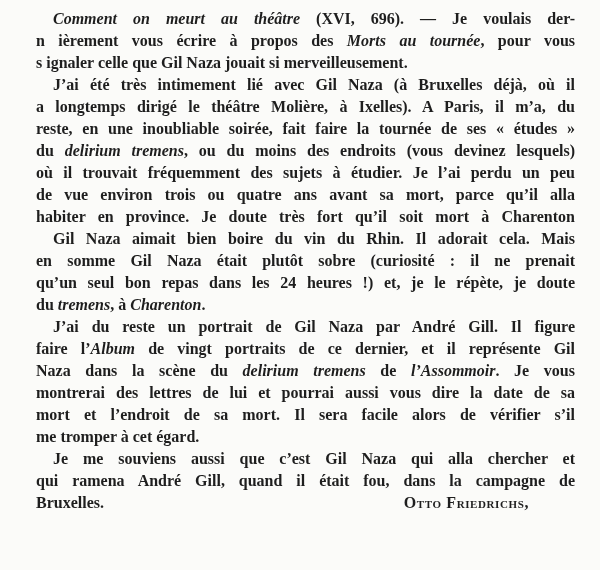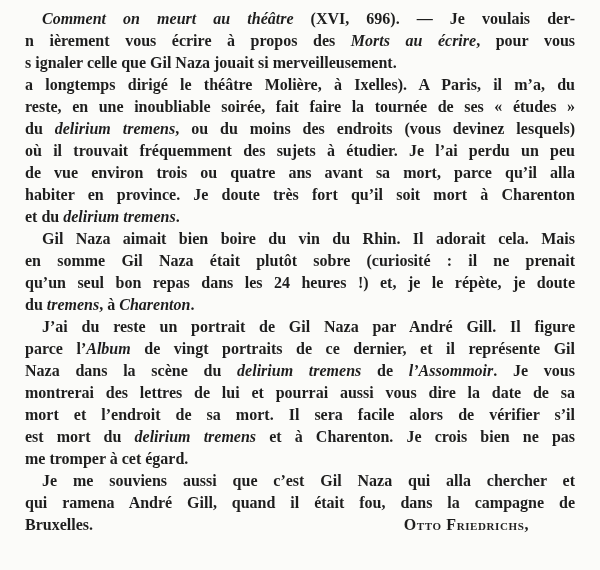--- a/index.html
+++ b/index.html
@@ -4,21 +4,21 @@
 <style>
   html, body {
     margin: 0;
     padding: 0;
     background: #fbfbf9;
   }
   .page {
     box-sizing: border-box;
     width: 600px;
     height: 570px;
-    padding: 8px 25px 0 25px;
+    padding: 8px 25px 0 36px;
     background: #fbfbf9;
     color: #1e1e1e;
     font-family: "Liberation Serif", "DejaVu Serif", serif;
     font-weight: 700;
     font-size: 16px;
     overflow: hidden;
   }
   .line {
     height: 22px;
     line-height: 22px;
@@ -50,39 +50,38 @@
     font-variant: small-caps;
     letter-spacing: 0.6px;
   }
 </style>
 </head>
 <body>
 
 <div class="page">
   <div>
       <div class="line justify indent"><span class="it">Comment on meurt au théâtre</span><span class="rm"> (XVI, 696). — Je voulais der-</span></div>
-      <div class="line justify"><span class="rm">n ièrement vous écrire à propos des </span><span class="it">Morts au écrire</span><span class="rm">, pour vous</span></div>
+      <div class="line justify"><span class="rm">n ièrement vous écrire à propos des </span><span class="it">Morts au tournée</span><span class="rm">, pour vous</span></div>
       <div class="line flush"><span class="rm">s ignaler celle que Gil Naza jouait si merveilleusement.</span></div>
+      <div class="line justify indent"><span class="rm">J’ai été très intimement lié avec Gil Naza (à Bruxelles déjà, où il</span></div>
       <div class="line justify"><span class="rm">a longtemps dirigé le théâtre Molière, à Ixelles). A Paris, il m’a, du</span></div>
       <div class="line justify"><span class="rm">reste, en une inoubliable soirée, fait faire la tournée de ses « études »</span></div>
       <div class="line justify"><span class="rm">du </span><span class="it">delirium tremens</span><span class="rm">, ou du moins des endroits (vous devinez lesquels)</span></div>
       <div class="line justify"><span class="rm">où il trouvait fréquemment des sujets à étudier. Je l’ai perdu un peu</span></div>
       <div class="line justify"><span class="rm">de vue environ trois ou quatre ans avant sa mort, parce qu’il alla</span></div>
       <div class="line justify"><span class="rm">habiter en province. Je doute très fort qu’il soit mort à Charenton</span></div>
-      <div class="line flush"><span class="rm">et du </span><span class="it">delirium tremens</span><span class="rm">.</span></div>
       <div class="line justify indent"><span class="rm">Gil Naza aimait bien boire du vin du Rhin. Il adorait cela. Mais</span></div>
       <div class="line justify"><span class="rm">en somme Gil Naza était plutôt sobre (curiosité : il ne prenait</span></div>
       <div class="line justify"><span class="rm">qu’un seul bon repas dans les 24 heures !) et, je le répète, je doute</span></div>
       <div class="line flush"><span class="rm">du </span><span class="it">tremens</span><span class="rm">, à </span><span class="it">Charenton</span><span class="rm">.</span></div>
       <div class="line justify indent"><span class="rm">J’ai du reste un portrait de Gil Naza par André Gill. Il figure</span></div>
-      <div class="line justify"><span class="rm">parce l’</span><span class="it">Album</span><span class="rm"> de vingt portraits de ce dernier, et il représente Gil</span></div>
+      <div class="line justify"><span class="rm">faire l’</span><span class="it">Album</span><span class="rm"> de vingt portraits de ce dernier, et il représente Gil</span></div>
       <div class="line justify"><span class="rm">Naza dans la scène du </span><span class="it">delirium tremens</span><span class="rm"> de </span><span class="it">l’Assommoir</span><span class="rm">. Je vous</span></div>
       <div class="line justify"><span class="rm">montrerai des lettres de lui et pourrai aussi vous dire la date de sa</span></div>
       <div class="line justify"><span class="rm">mort et l’endroit de sa mort. Il sera facile alors de vérifier s’il</span></div>
-      <div class="line justify"><span class="rm">est mort du </span><span class="it">delirium tremens</span><span class="rm"> et à Charenton. Je crois bien ne pas</span></div>
       <div class="line flush"><span class="rm">me tromper à cet égard.</span></div>
       <div class="line justify indent"><span class="rm">Je me souviens aussi que c’est Gil Naza qui alla chercher et</span></div>
       <div class="line justify"><span class="rm">qui ramena André Gill, quand il était fou, dans la campagne de</span></div>
       <div class="line flush sig-line">
         <span class="rm">Bruxelles.</span>
         <span class="signature">Otto Friedrichs,</span>
       </div>
     </div>
 </div>
 

